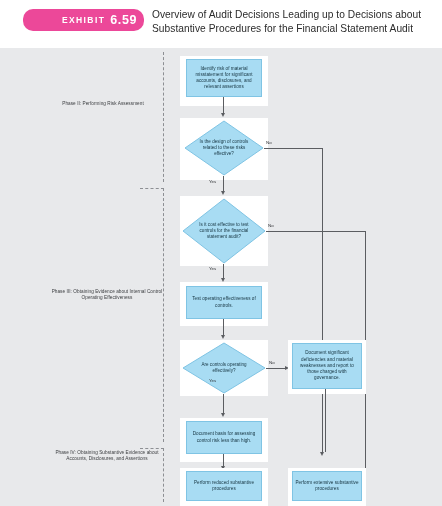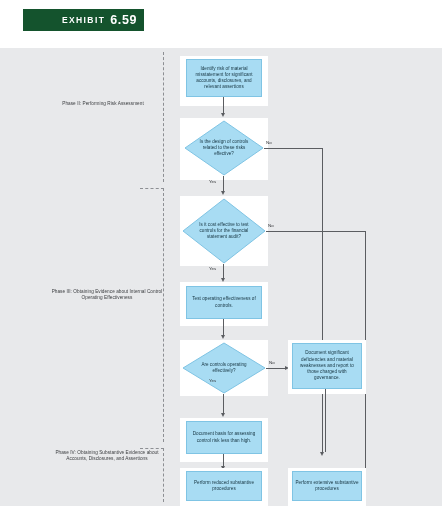--- a/index.html
+++ b/index.html
@@ -20,28 +20,29 @@
     position: absolute;
     left: 0; top: 0;
     width: 442px;
     height: 48px;
     background: #ffffff;
   }
   #exhibit-tag {
     position: absolute;
     left: 23px; top: 9px;
     width: 121px; height: 22px;
-    background: #14532d;
+    background: #ec4899;
     color: #ffffff;
     display: flex;
     align-items: center;
     justify-content: flex-end;
     padding-right: 7px;
     box-sizing: border-box;
     letter-spacing: 1.1px;
+    border-radius: 10px;
   }
   #exhibit-word {
     font-size: 8.5px;
     font-weight: bold;
     letter-spacing: 1.4px;
   }
   #exhibit-number {
     font-size: 12.5px;
     font-weight: bold;
     margin-left: 5px;
@@ -175,20 +176,21 @@
   }
 </style>
 </head>
 <body>
 
 <div id="header">
   <div id="exhibit-tag">
     <span id="exhibit-word">EXHIBIT</span>
     <span id="exhibit-number">6.59</span>
   </div>
+  <div id="exhibit-title">Overview of Audit Decisions Leading up to Decisions about Substantive Procedures for the Financial Statement Audit</div>
 </div>
 
 <div id="canvas">
 
   <div class="dashed-v" style="left:163px; top:4px; height:130px;"></div>
   <div class="dashed-v" style="left:163px; top:140px; height:254px;"></div>
   <div class="dashed-v" style="left:163px; top:400px; height:54px;"></div>
 
   <div class="dashed-h" style="left:140px; top:140px; width:24px;"></div>
   <div class="dashed-h" style="left:140px; top:400px; width:24px;"></div>

